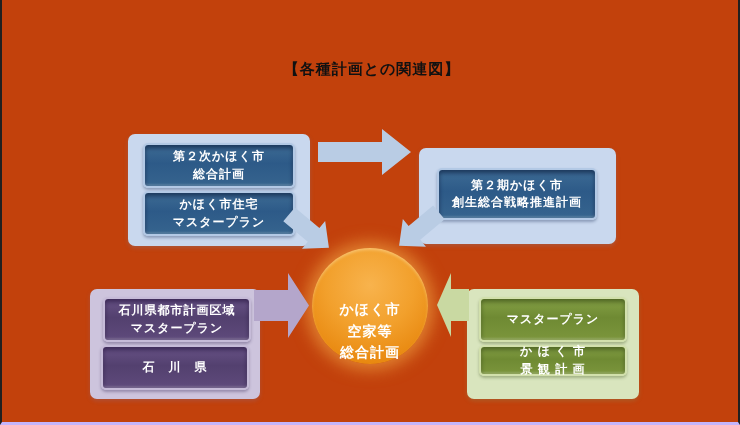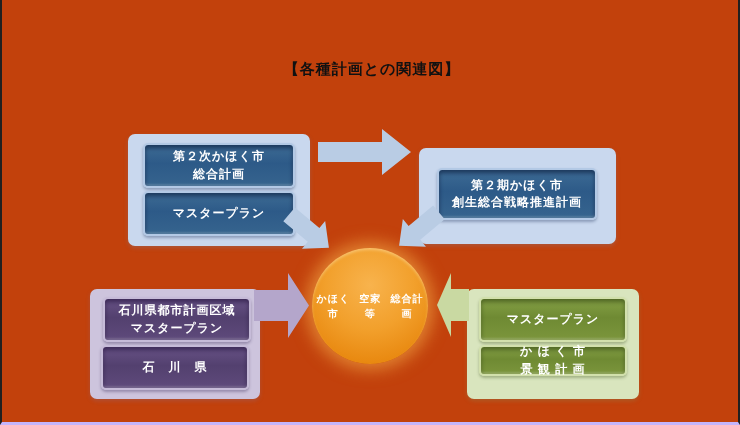--- a/index.html
+++ b/index.html
@@ -48,39 +48,40 @@
     border:2px solid #d2e0ac;
     box-shadow:inset 0 3px 4px rgba(30,45,5,.5), inset 0 -2px 2px rgba(255,255,255,.18), 0 2px 3px rgba(60,80,30,.35);
   }
   .pbox span{display:block;}
   
   .circle{
     position:absolute;left:310px;top:248px;width:116px;height:116px;
     border-radius:50%;
     background:radial-gradient(circle at 50% 32%,#f8b34d 0%,#f2a02c 45%,#e8870e 82%,#df7f08 100%);
     box-shadow:0 0 16px 6px rgba(245,172,72,.6), inset 0 2px 3px rgba(255,230,180,.45);
-    display:flex;flex-direction:row;justify-content:flex-end;align-items:center;
-    color:#ffffff;font-weight:bold;font-size:10px;line-height:1.55;
+    display:flex;flex-direction:column;justify-content:flex-end;align-items:center;
+    color:#ffffff;font-weight:bold;font-size:14px;line-height:1.55;
     text-align:center;letter-spacing:1px;
   }
   .arrow{position:absolute;}
 </style>
 </head>
 <body>
 
 <div id="canvas">
 
   <div class="title">【各種計画との関連図】</div>
 
   <div class="panel blue" style="left:126px;top:98px;width:182px;height:112px;">
     <div class="pbox blue" style="left:15px;top:9px;width:152px;height:45px;">
       <span>第２次かほく市</span>
       <span>総合計画</span>
     </div>
     <div class="pbox blue" style="left:15px;top:57px;width:152px;height:45px;">
+      <span>かほく市住宅</span>
       <span>マスタープラン</span>
     </div>
   </div>
 
   <div class="panel blue" style="left:417px;top:112px;width:197px;height:96px;">
     <div class="pbox blue" style="left:18px;top:20px;width:160px;height:52px;text-align:center;">
       <span>第２期かほく市</span>
       <span>創生総合戦略推進計画</span>
     </div>
   </div>

